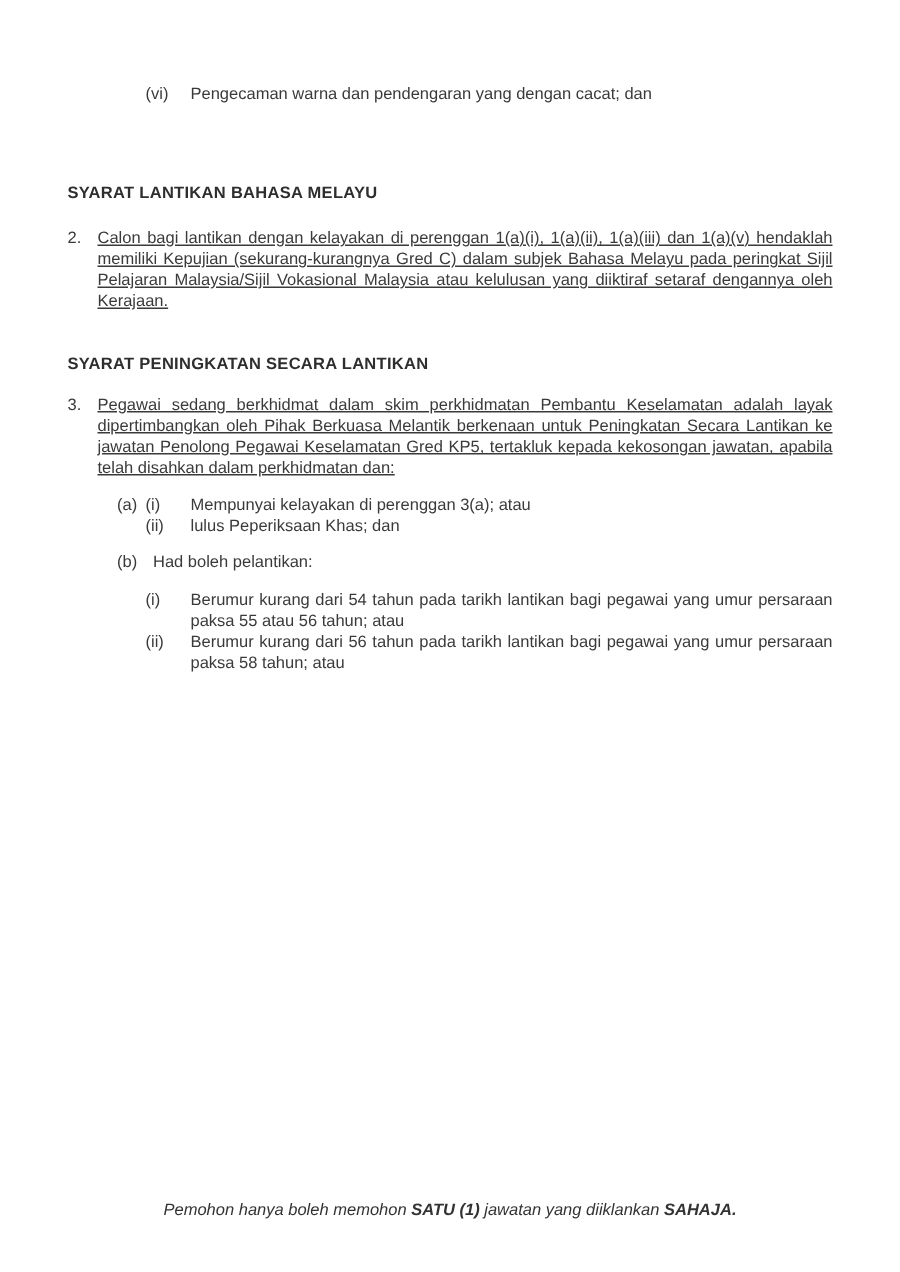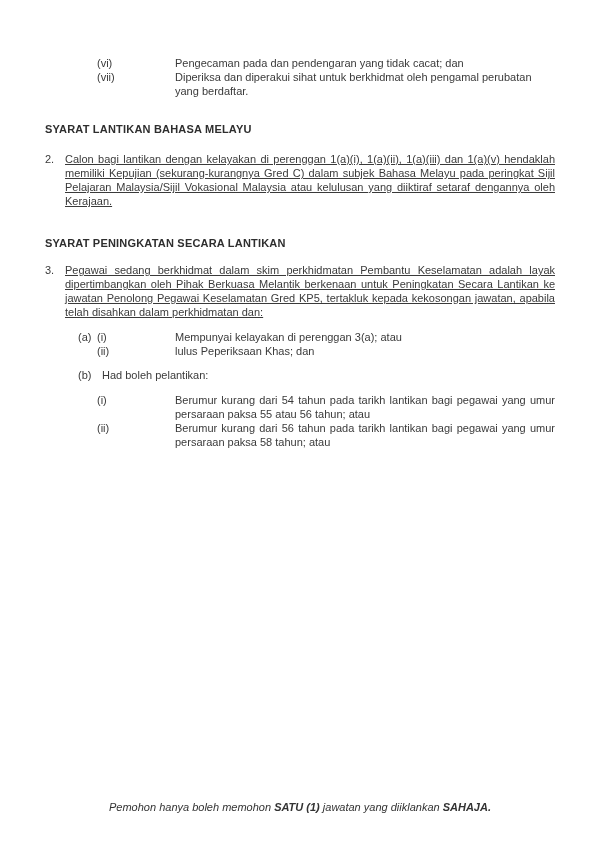--- a/index.html
+++ b/index.html
@@ -12,21 +12,21 @@
     font-family: "Liberation Sans", "DejaVu Sans", sans-serif;
     font-size: 11px;
     line-height: 14px;
     color: #3a3a3a;
     overflow: hidden;
   }
   .abs { position: absolute; }
 
   
   .top-list { top: 56px; left: 97px; right: 45px; }
-  .roman-row { display: flex; gap: 48px; }
+  .roman-row { display: flex; }
   .roman-row .marker { flex: 0 0 30px; }
   .roman-row .txt { flex: 1 1 auto; }
 
   
   .heading {
     font-weight: bold;
     color: #2e2e2e;
     letter-spacing: 0.2px;
   }
   .heading-1 { top: 122px; left: 45px; }
@@ -64,25 +64,21 @@
   .footer b { font-weight: bold; }
 </style>
 </head>
 <body>
 
 <div class="page">
 
   <div class="abs top-list">
     <div class="roman-row">
       <span class="marker">(vi)</span>
-      <span class="txt">Pengecaman pada dan pendengaran yang tidak cacat; dan</span>
-    </div>
-    <div class="roman-row">
-      <span class="marker">(vii)</span>
-      <span class="txt">Diperiksa dan diperakui sihat untuk berkhidmat oleh pengamal perubatan yang berdaftar.</span>
+      <span class="txt">Pengecaman warna dan pendengaran yang dengan cacat; dan</span>
     </div>
   </div>
 
   <div class="abs heading heading-1">SYARAT LANTIKAN BAHASA MELAYU</div>
 
   <div class="abs num-para para-2">
     <span class="num">2.</span>
     <span class="body">Calon bagi lantikan dengan kelayakan di perenggan 1(a)(i), 1(a)(ii), 1(a)(iii) dan 1(a)(v) hendaklah memiliki Kepujian (sekurang-kurangnya Gred C) dalam subjek Bahasa Melayu pada peringkat Sijil Pelajaran Malaysia/Sijil Vokasional Malaysia atau kelulusan yang diiktiraf setaraf dengannya oleh Kerajaan.</span>
   </div>
 

